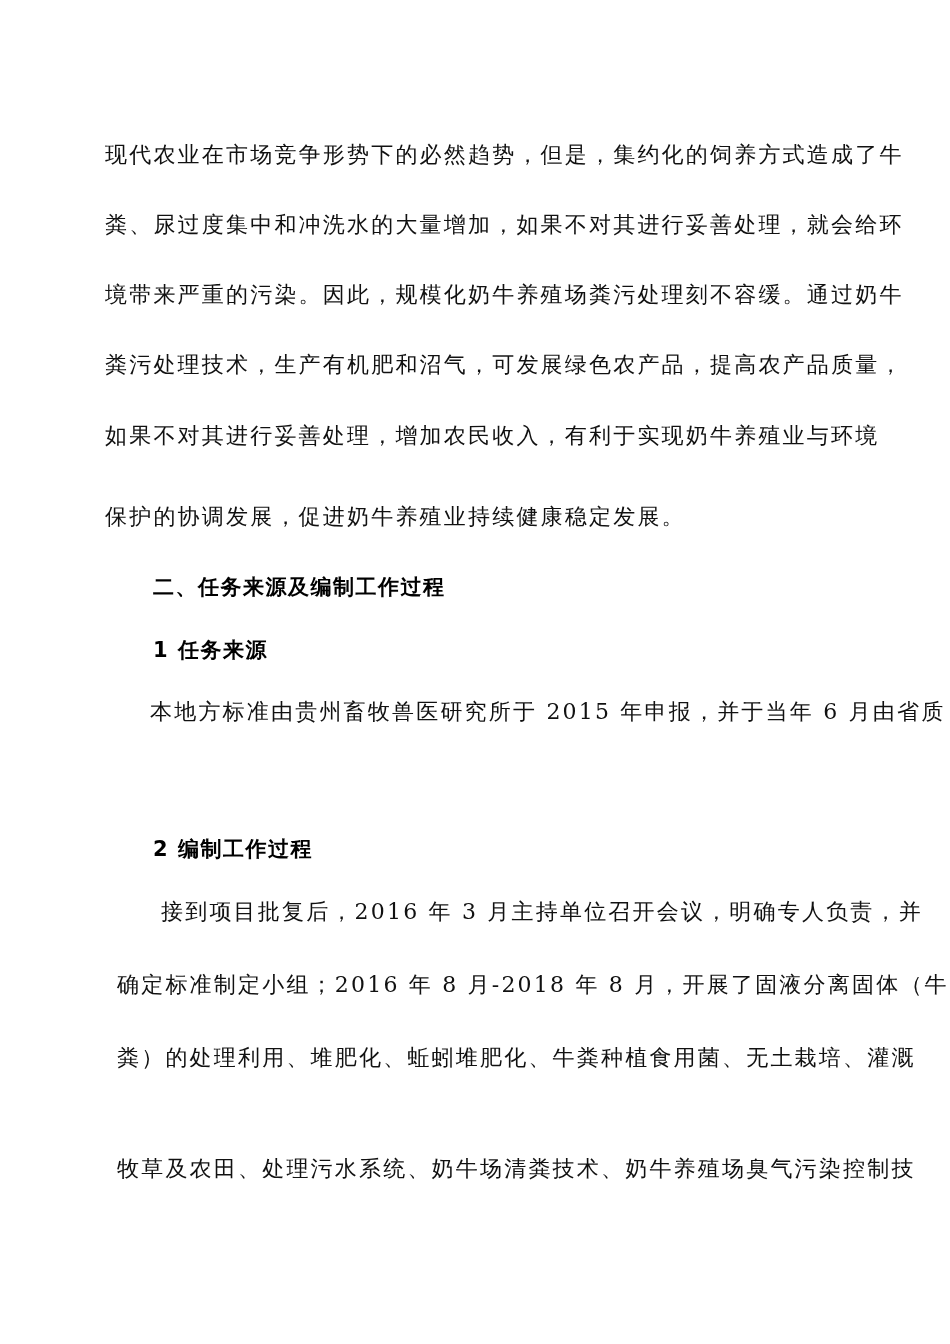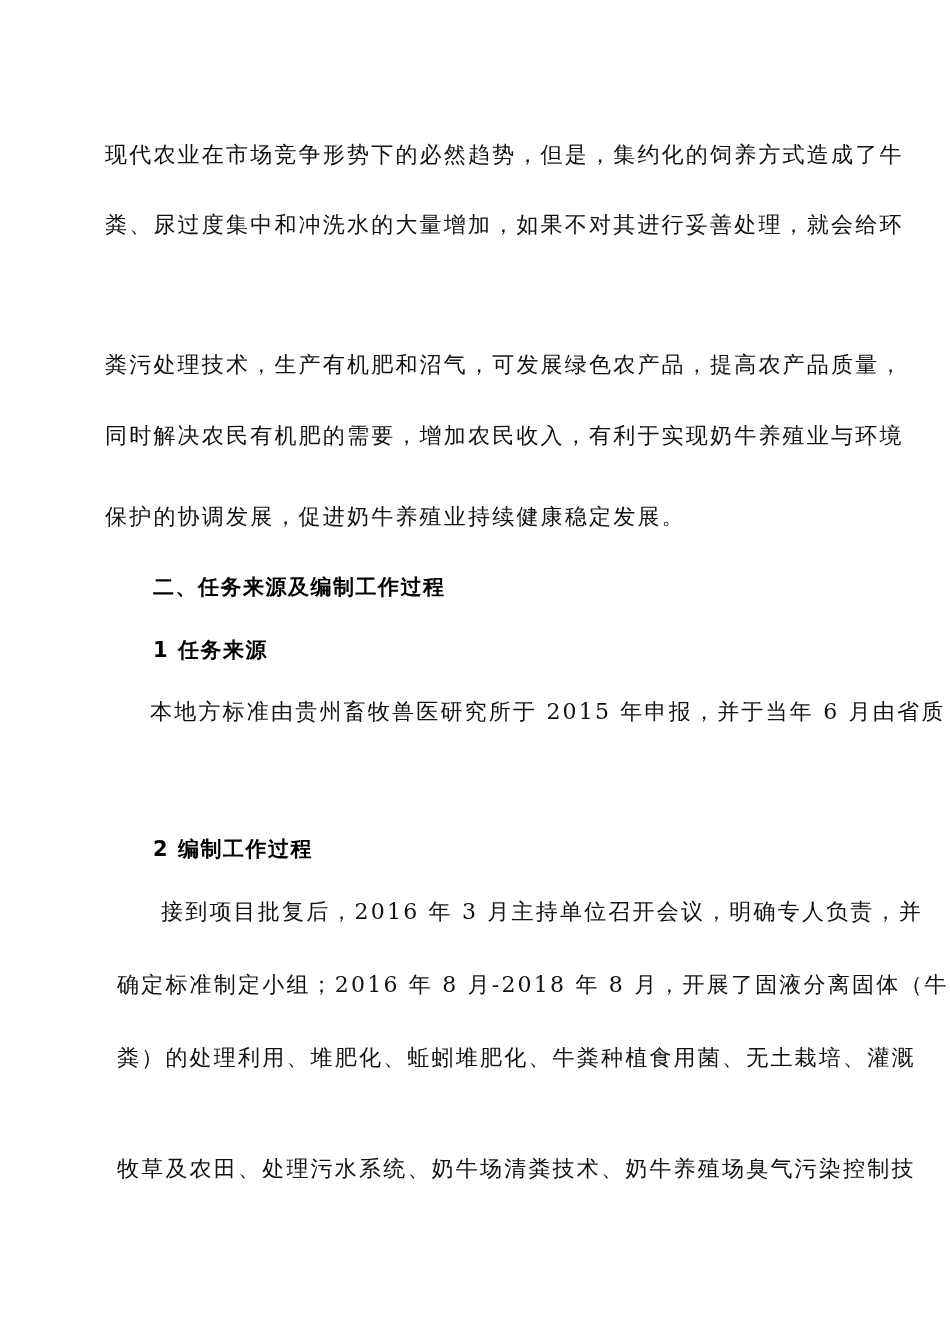--- a/index.html
+++ b/index.html
@@ -42,22 +42,23 @@
       margin-left: 48px;
     }
   </style>
 </head>
 <body>
 
 <div class="page">
 
   <div class="line" style="left:101px; top:141px;">现代农业在市场竞争形势下的必然趋势，但是，集约化的饲养方式造成了牛</div>
   <div class="line" style="left:101px; top:211px;">粪、尿过度集中和冲洗水的大量增加，如果不对其进行妥善处理，就会给环</div>
+  <div class="line" style="left:101px; top:281px;">境带来严重的污染。因此，规模化奶牛养殖场粪污处理刻不容缓。通过奶牛</div>
   <div class="line" style="left:101px; top:351px;">粪污处理技术，生产有机肥和沼气，可发展绿色农产品，提高农产品质量，</div>
-  <div class="line" style="left:101px; top:422px;">同时解决农民有机肥的需要，增加农民收入，有利于实现奶牛养殖业与环境</div>
+  <div class="line" style="left:101px; top:422px;">如果不对其进行妥善处理，增加农民收入，有利于实现奶牛养殖业与环境</div>
   <div class="line" style="left:101px; top:503px;">保护的协调发展，促进奶牛养殖业持续健康稳定发展。</div>
 
   <div class="heading" style="left:101px; top:573px;">二、任务来源及编制工作过程</div>
 
   <div class="heading" style="left:101px; top:636px;">1  任务来源</div>
   <div class="line" style="left:146px; top:698px;">本地方标准由贵州畜牧兽医研究所于 2015 年申报，并于当年 6 月由省质</div>
 
   <div class="heading" style="left:101px; top:835px;">2  编制工作过程</div>
   <div class="line" style="left:157px; top:898px;">接到项目批复后，2016 年 3 月主持单位召开会议，明确专人负责，并</div>
   <div class="line" style="left:113px; top:971px;">确定标准制定小组；2016 年 8 月-2018 年 8 月，开展了固液分离固体（牛</div>

